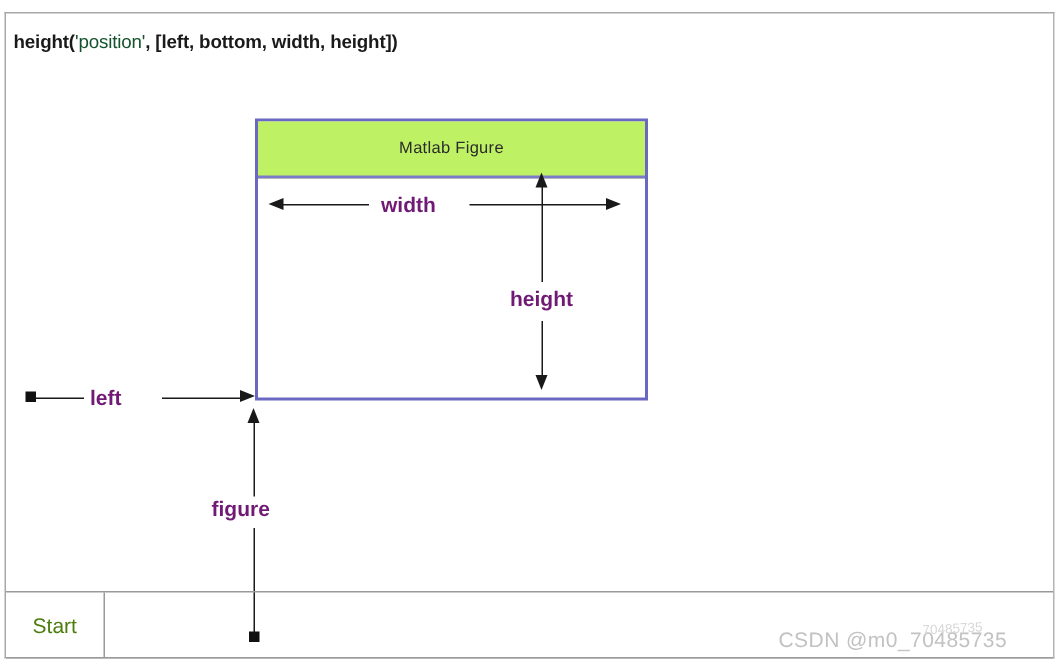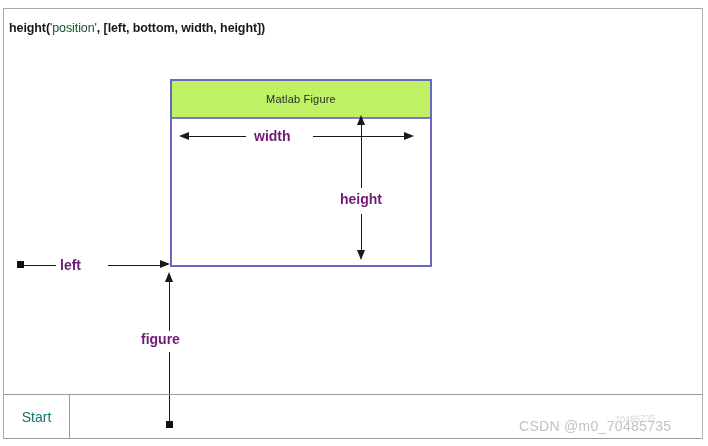--- a/index.html
+++ b/index.html
@@ -143,21 +143,21 @@
     width: 66px;
     height: 43px;
     border-right: 1px solid #9a9a9a;
     box-sizing: border-box;
     display: flex;
     align-items: center;
     justify-content: center;
   }
   #start-label {
     font-size: 14px;
-    color: #0f766e;
+    color: #4d7c0f;
   }
   #taskbar-bottomrule {
     position: absolute;
     left: 0;
     top: 43px;
     width: 698px;
     height: 0;
     border-top: 1px solid #9a9a9a;
   }
 

